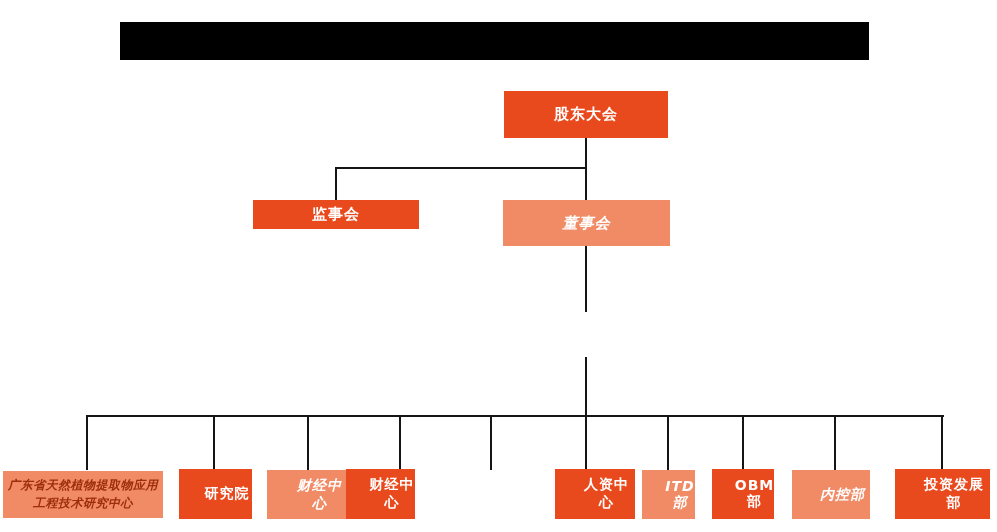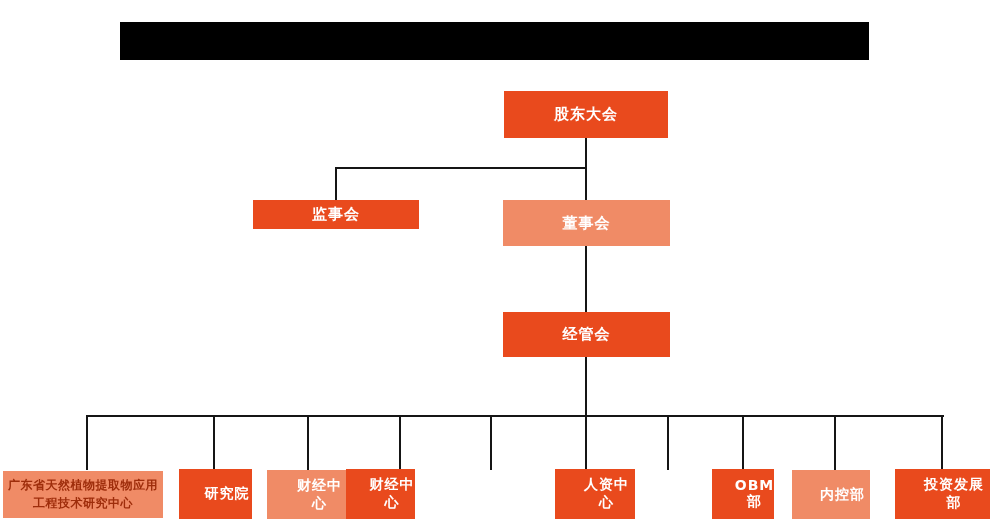--- a/index.html
+++ b/index.html
@@ -22,21 +22,21 @@
     display: flex;
     align-items: center;
     justify-content: center;
     text-align: center;
     color: #ffffff;
     font-weight: bold;
     box-sizing: border-box;
     letter-spacing: 1px;
   }
   .node--solid { background: #E94A1D; }
-  .node--light { background: #F08B66; }
+  .node--light { background: #F08B66; font-style: italic; }
   .node--lg { font-size: 15px; }
   .node--md { font-size: 14px; padding-left: 23px; }
   .node--long {
     font-size: 12px;
     line-height: 1.45;
     color: #9E2D0B;
     padding: 2px 3px;
     letter-spacing: 0.5px;
   }
   .line {
@@ -67,24 +67,24 @@
   <div class="line" style="left:667px; top:416px; width:2px; height:54px;"></div>
   <div class="line" style="left:742px; top:416px; width:2px; height:53px;"></div>
   <div class="line" style="left:834px; top:416px; width:2px; height:54px;"></div>
   <div class="line" style="left:941px; top:416px; width:2px; height:53px;"></div>
 
   <div class="node node--solid node--lg" style="left:504px; top:91px; width:164px; height:47px;">股东大会</div>
 
   <div class="node node--solid node--lg" style="left:253px; top:200px; width:166px; height:29px;">监事会</div>
   <div class="node node--light node--lg" style="left:503px; top:200px; width:167px; height:46px;">董事会</div>
 
-  <div class="node node--solid node--lg" style="left:503px; top:312px; width:167px; height:45px;">经管会</div>
 
   <div class="node node--light node--long" style="left:3px; top:471px; width:160px; height:47px;">广东省天然植物提取物应用工程技术研究中心</div>
   <div class="node node--solid node--md" style="left:179px; top:469px; width:73px; height:50px;">研究院</div>
   <div class="node node--light node--md" style="left:267px; top:470px; width:82px; height:49px;">财经中心</div>
   <div class="node node--solid node--md" style="left:346px; top:469px; width:69px; height:50px;">财经中心</div>
   <div class="node node--solid node--md" style="left:543px; top:469px; width:80px; height:50px;margin-left:12px;">人资中心</div>
+  <div class="node node--light node--md" style="left:642px; top:470px; width:53px; height:49px;">ITD部</div>
   <div class="node node--solid node--md" style="left:712px; top:469px; width:62px; height:50px;">OBM部</div>
   <div class="node node--light node--md" style="left:792px; top:470px; width:78px; height:49px;">内控部</div>
   <div class="node node--solid node--md" style="left:895px; top:469px; width:95px; height:50px;">投资发展部</div>
 
 </div>
 
 </body></html>

